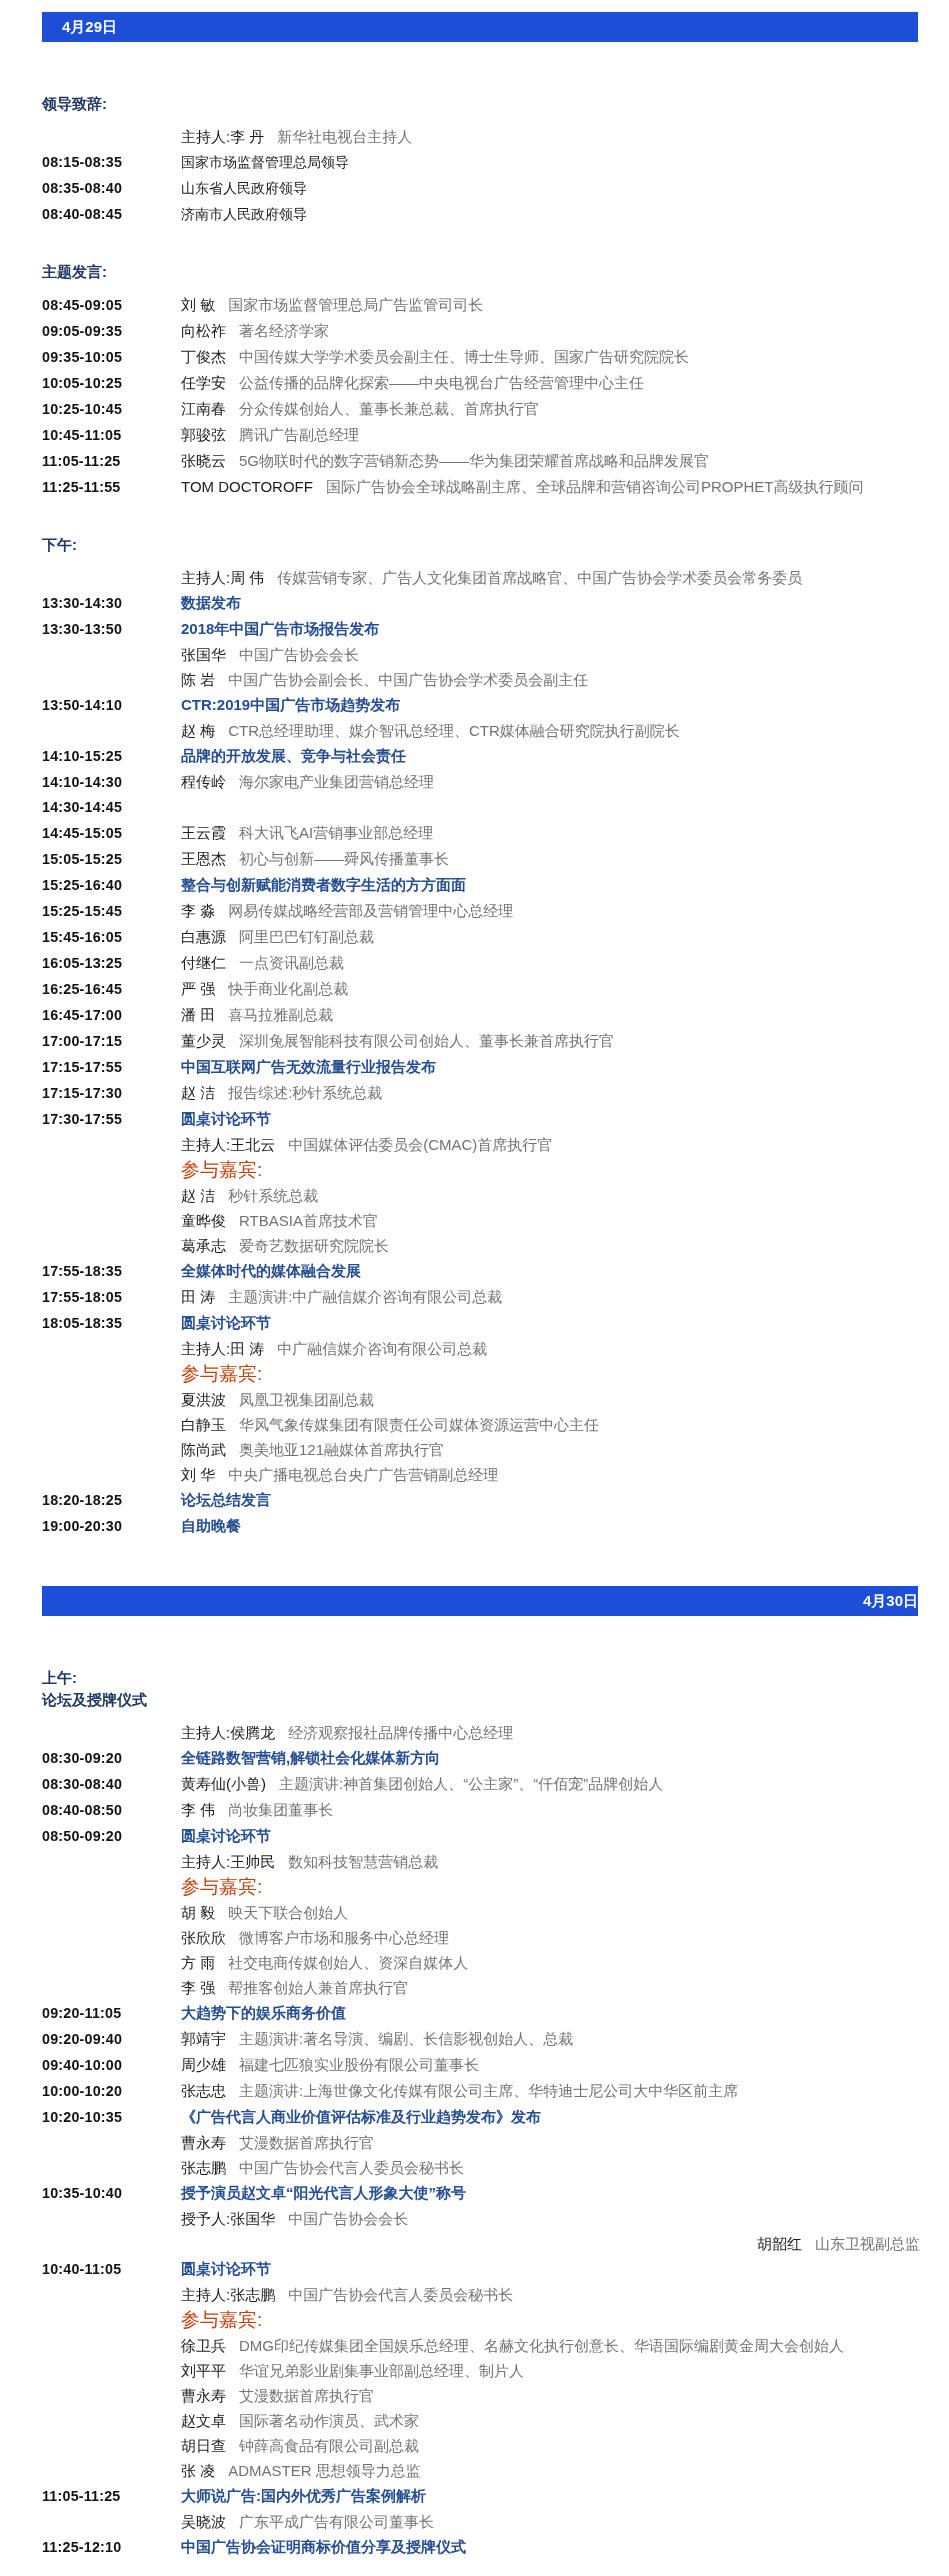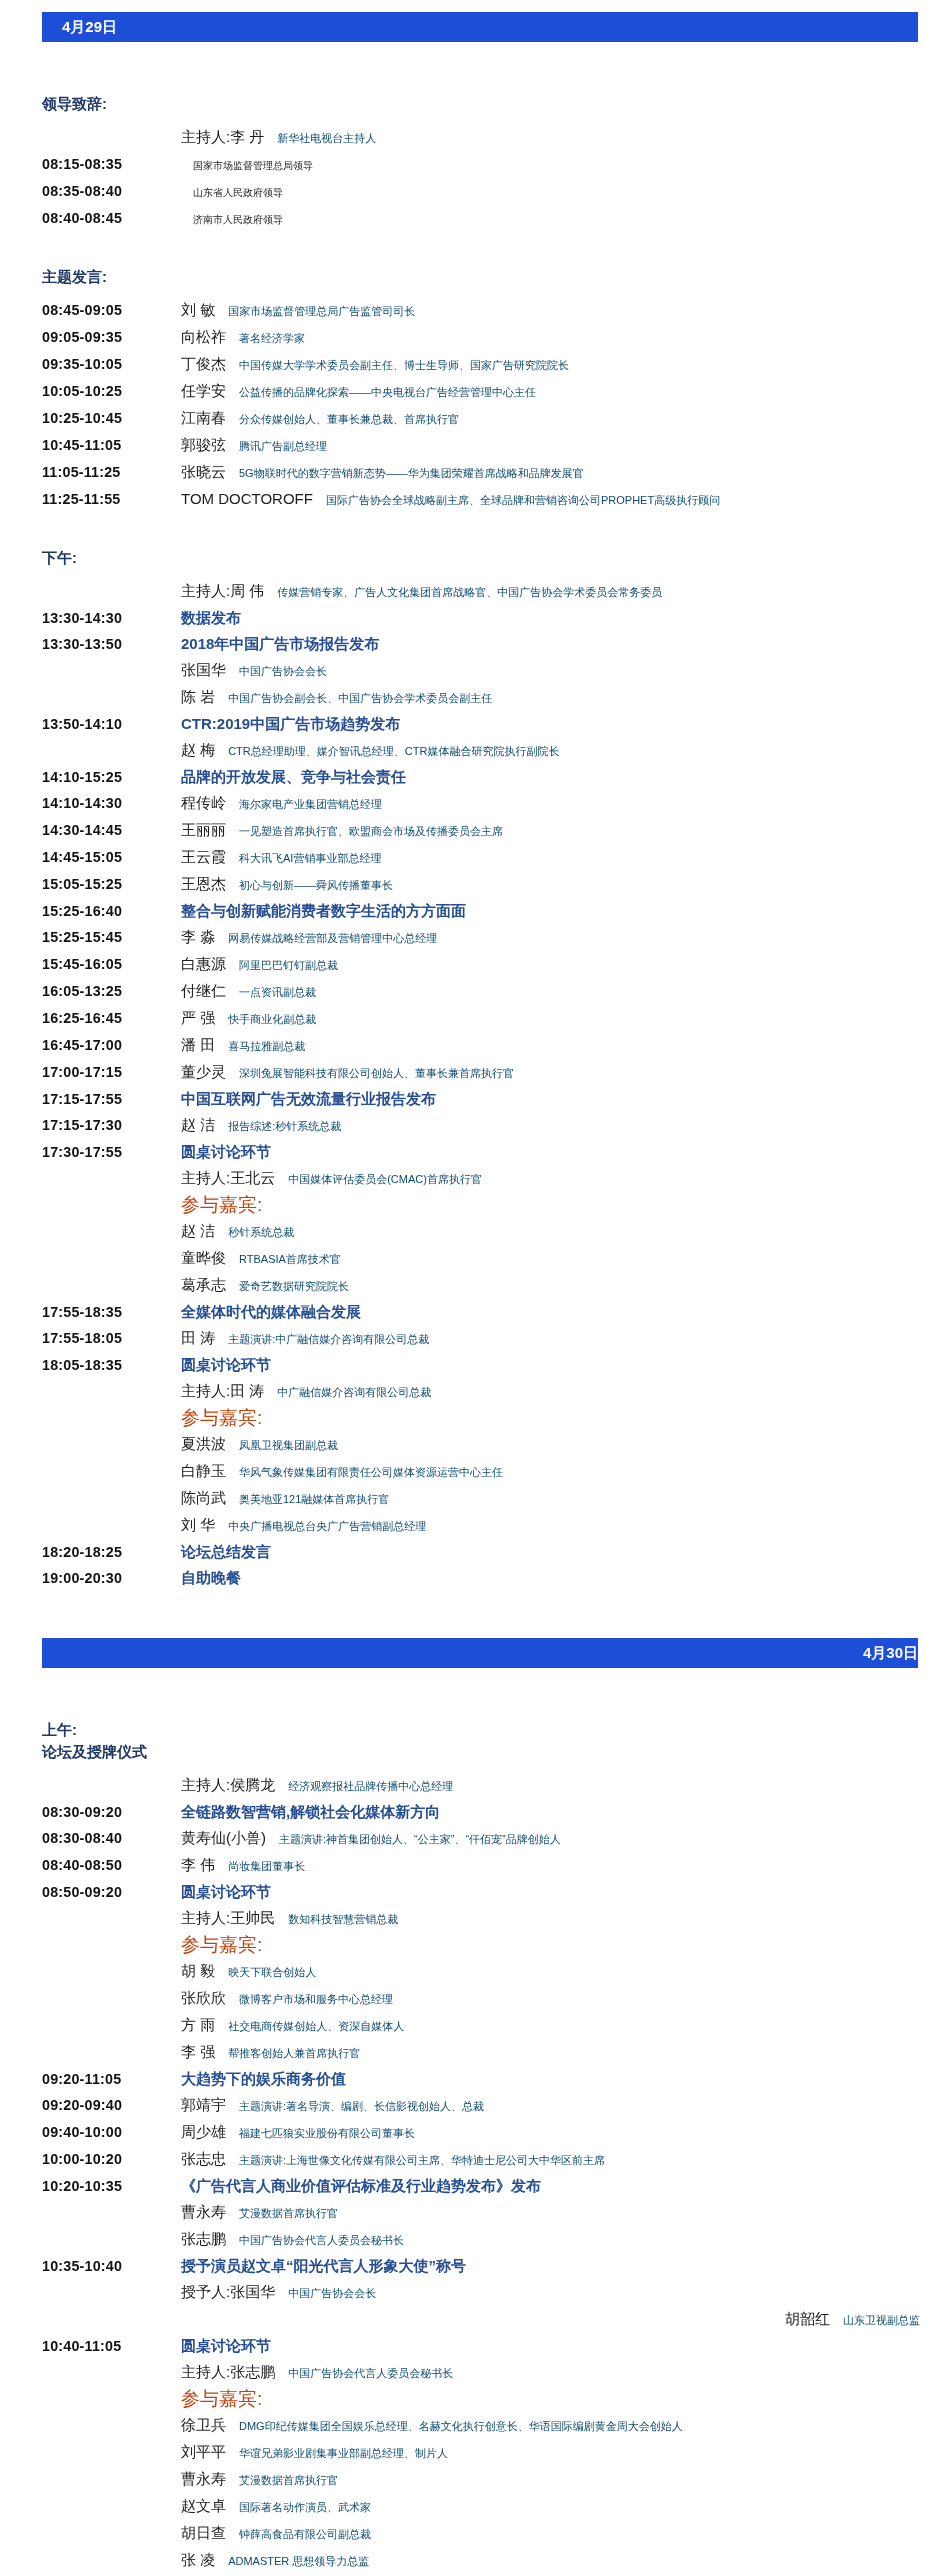--- a/index.html
+++ b/index.html
@@ -36,22 +36,22 @@
     flex: 0 0 139px;
     font-weight: bold;
     font-size: 14.3px;
     color: #121212;
     letter-spacing: 0.2px;
   }
   .content { flex: 1; }
   .content.indent { padding-left: 56px; text-align: right; }
   .topic { color: #264E92; font-weight: bold; font-size: 15px; }
   .pname { font-size: 15px; margin-right: 13px; color: #1c1c1c; }
-  .pdesc { font-size: 11px; color: #0c4a6e; }
-  .plain { font-size: 10px; color: #1c1c1c; margin-left: 12px; }
+  .pdesc { font-size: 15px; color: #737373; }
+  .plain { font-size: 14px; color: #1c1c1c; }
   .glabel { font-size: 19px; color: #c2410c; }
 </style>
 </head>
 <body>
 
 <div class="doc" id="doc">
     <div class="daybar">4月29日</div>
     <div class="day-body">
       <div class="block">
         <div class="section-title">领导致辞:</div>
@@ -145,21 +145,20 @@
           <div class="row">
             <div class="time">14:10-15:25</div>
             <div class="content"><span class="topic">品牌的开放发展、竞争与社会责任</span></div>
           </div>
           <div class="row">
             <div class="time">14:10-14:30</div>
             <div class="content"><span class="pname">程传岭</span><span class="pdesc">海尔家电产业集团营销总经理</span></div>
           </div>
           <div class="row">
             <div class="time">14:30-14:45</div>
-            <div class="content"><span class="pname">王丽丽</span><span class="pdesc">一见塑造首席执行官、欧盟商会市场及传播委员会主席</span></div>
           </div>
           <div class="row">
             <div class="time">14:45-15:05</div>
             <div class="content"><span class="pname">王云霞</span><span class="pdesc">科大讯飞AI营销事业部总经理</span></div>
           </div>
           <div class="row">
             <div class="time">15:05-15:25</div>
             <div class="content"><span class="pname">王恩杰</span><span class="pdesc">初心与创新——舜风传播董事长</span></div>
           </div>
           <div class="row">

